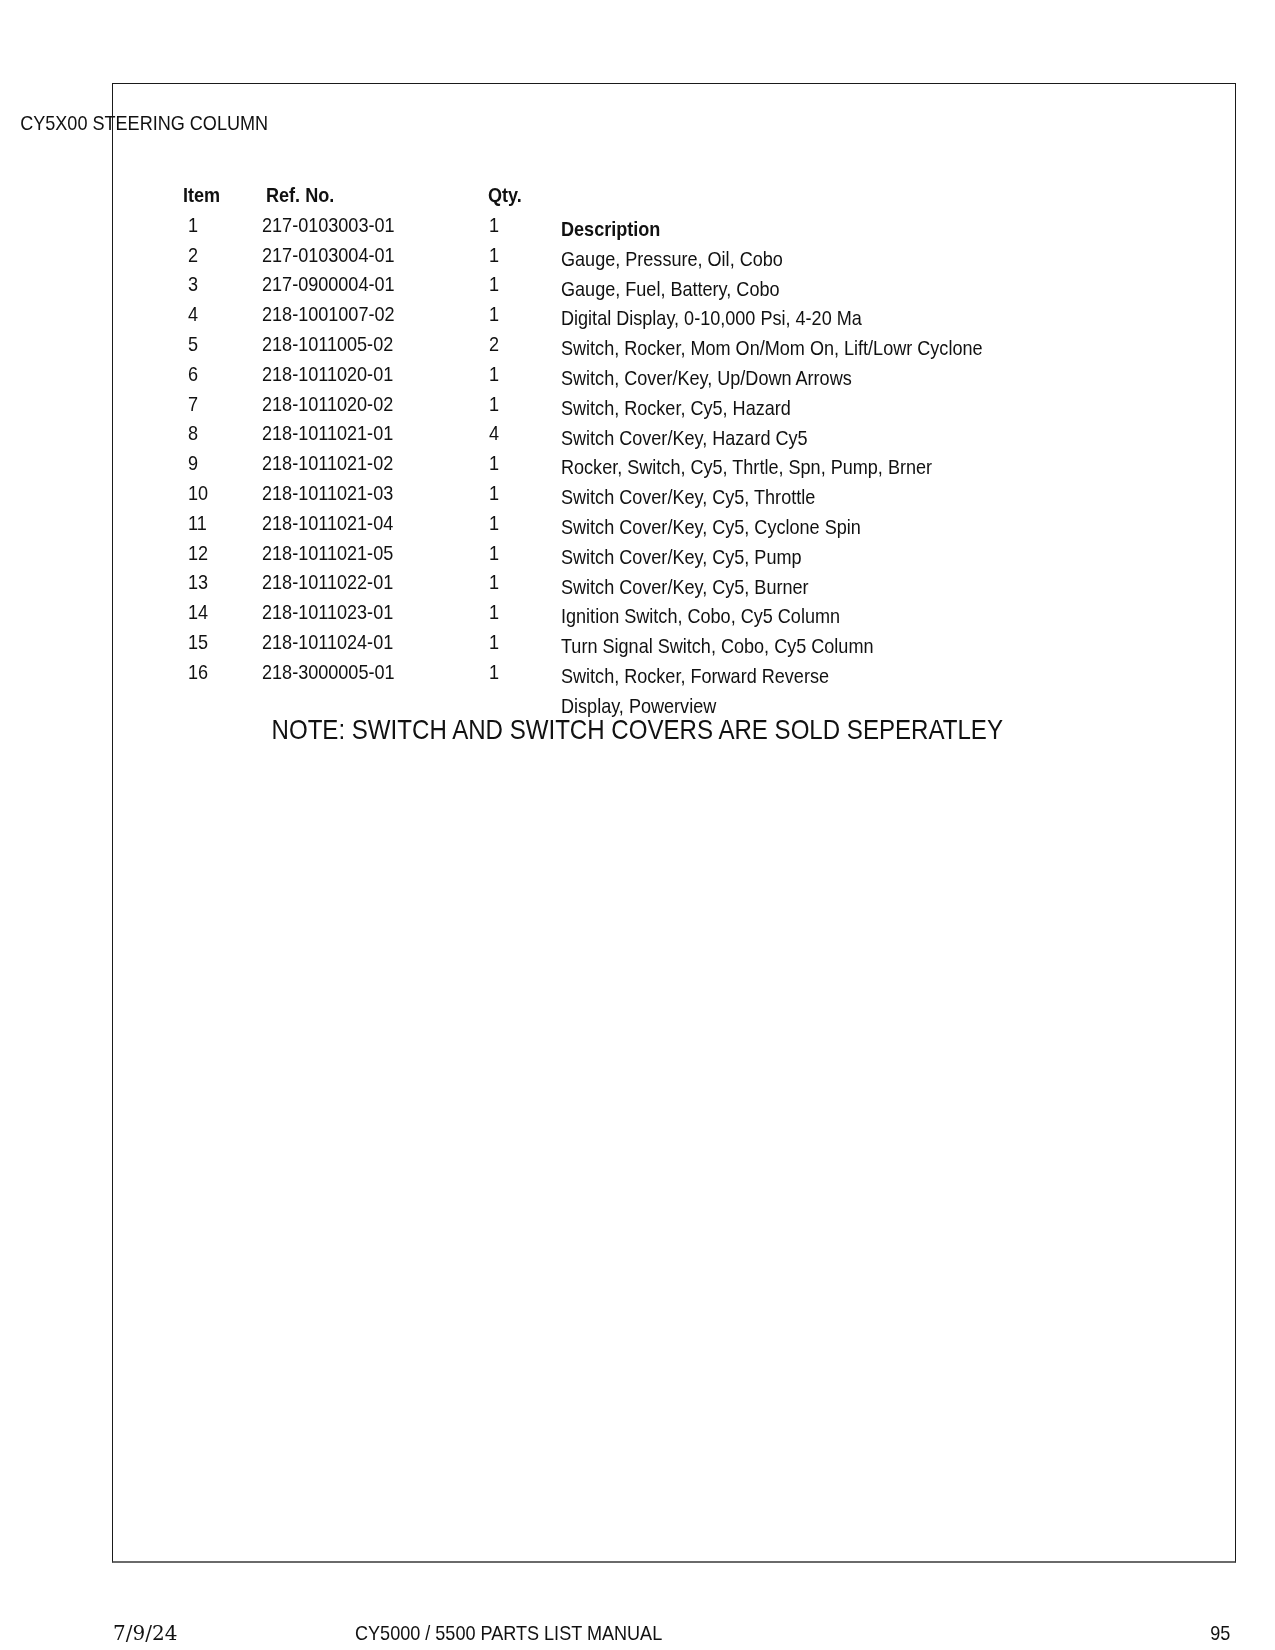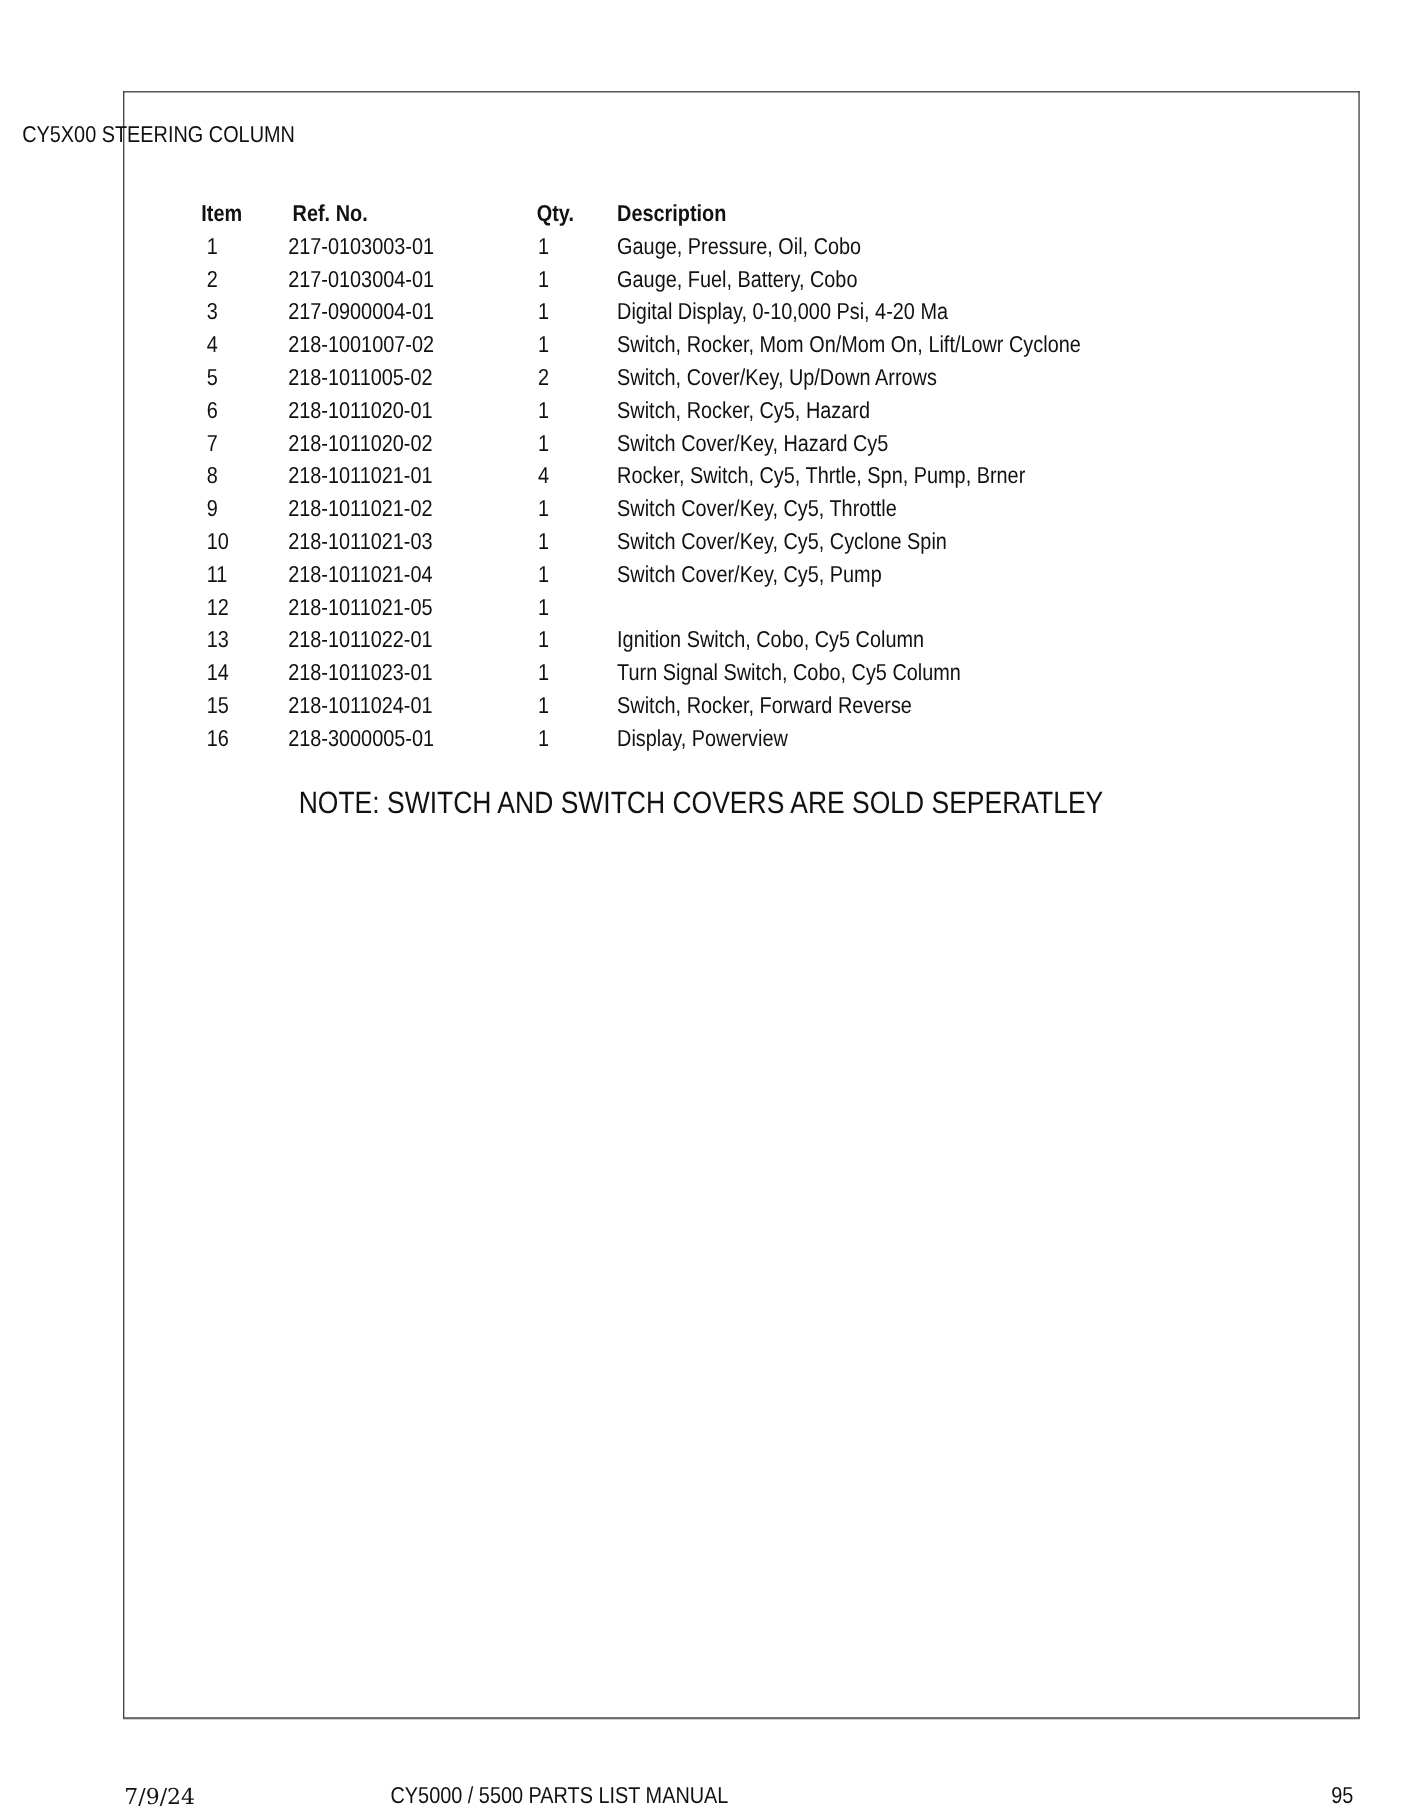--- a/index.html
+++ b/index.html
@@ -60,21 +60,21 @@
       position: absolute;
       top: 0;
       white-space: nowrap;
     }
     .c-item { left: 183px; }
     .c-item.data { left: 188px; }
     .c-ref  { left: 266px; }
     .c-ref.data { left: 262px; text-align: right; }
     .c-qty  { left: 488px; }
     .c-qty.data { left: 489px; }
-    .c-desc { left: 561px; }
+    .c-desc { left: 561px; margin-top: 34px; }
     .header-row .cell { font-weight: bold; }
     .note {
       position: absolute;
       top: 715px;
       left: 0;
       width: 1275px;
       text-align: center;
       font-size: 28px;
       line-height: 30px;
     }
@@ -190,20 +190,21 @@
   <div class="row">
     <span class="cell c-item data"><span class="cond">11</span></span>
     <span class="cell c-ref data"><span class="cond">218-1011021-04</span></span>
     <span class="cell c-qty data"><span class="cond">1</span></span>
     <span class="cell c-desc"><span class="cond">Switch Cover/Key, Cy5, Pump</span></span>
   </div>
   <div class="row">
     <span class="cell c-item data"><span class="cond">12</span></span>
     <span class="cell c-ref data"><span class="cond">218-1011021-05</span></span>
     <span class="cell c-qty data"><span class="cond">1</span></span>
+    <span class="cell c-desc"><span class="cond">Switch Cover/Key, Cy5, Burner</span></span>
   </div>
   <div class="row">
     <span class="cell c-item data"><span class="cond">13</span></span>
     <span class="cell c-ref data"><span class="cond">218-1011022-01</span></span>
     <span class="cell c-qty data"><span class="cond">1</span></span>
     <span class="cell c-desc"><span class="cond">Ignition Switch, Cobo, Cy5 Column</span></span>
   </div>
   <div class="row">
     <span class="cell c-item data"><span class="cond">14</span></span>
     <span class="cell c-ref data"><span class="cond">218-1011023-01</span></span>

